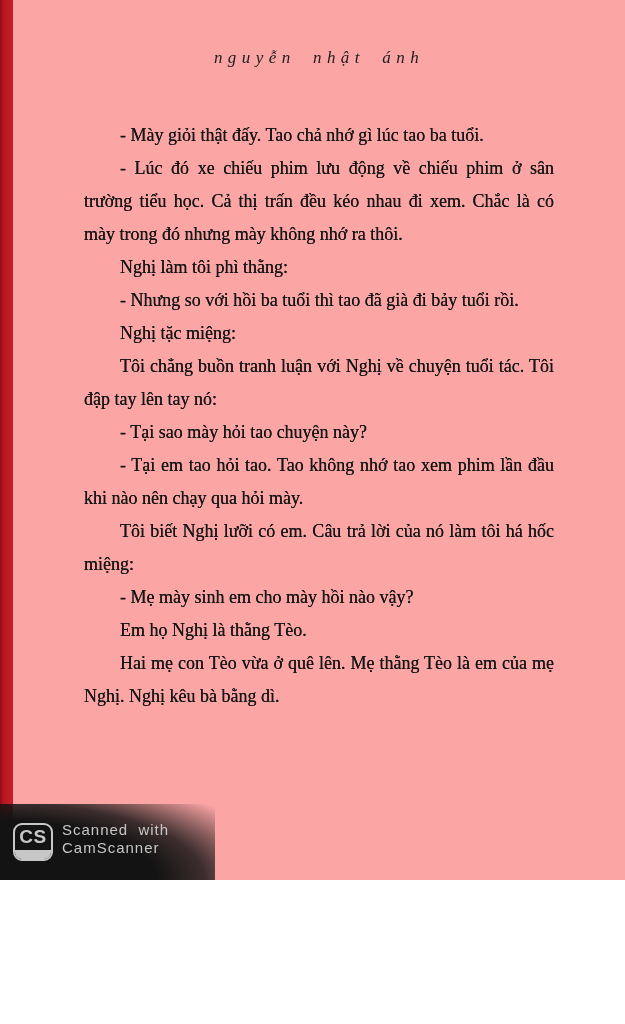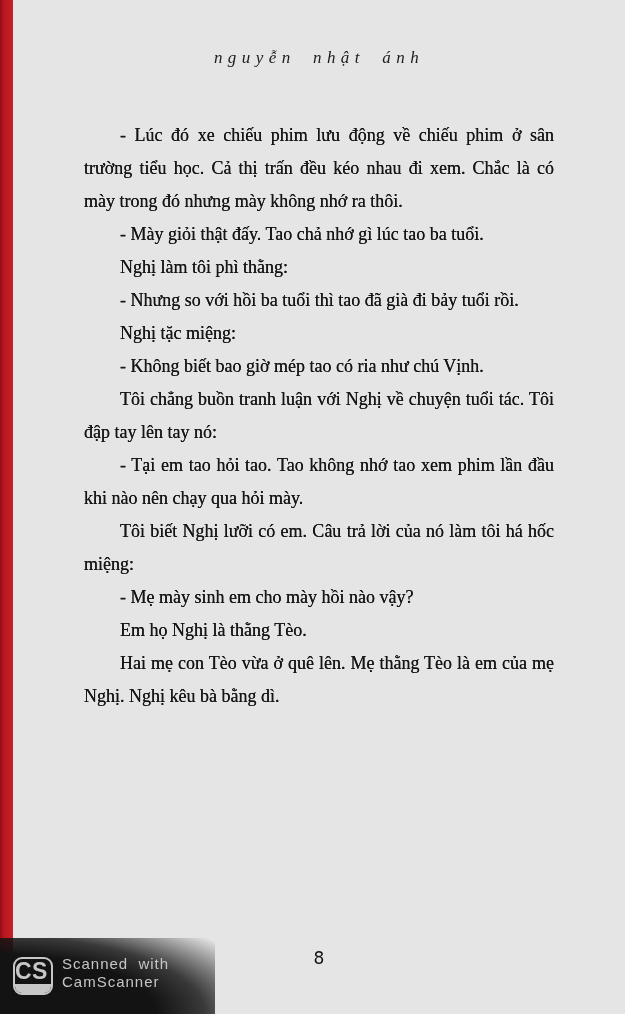--- a/index.html
+++ b/index.html
@@ -1,20 +1,20 @@
 <!DOCTYPE html>
 <html><head>
 <meta charset="utf-8">
 <style>
   html, body { margin: 0; padding: 0; background: #ffffff; }
   .page {
     position: relative;
     width: 625px;
-    height: 1014px;
-    background: #e5e5e5;
+    height: 880px;
+    background: #fca5a5;
     overflow: hidden;
     font-family: "Liberation Serif", serif;
   }
   
   .spine {
     position: absolute;
     left: 0; top: 0;
     width: 13px; height: 1024px;
     background: linear-gradient(to right, #8f0e14 0%, #b8171e 30%, #c6202a 100%);
     z-index: 1;
@@ -70,23 +70,24 @@
     position: absolute;
     left: 13px; top: 19px;
     width: 40px; height: 38px;
     box-sizing: border-box;
     border: 2.5px solid #c7c7c7;
     border-radius: 9px;
     overflow: hidden;
   }
   .csletters {
     display: block;
+    text-align: center;
     font-family: "Liberation Sans", sans-serif;
     font-weight: bold;
-    font-size: 23px;
+    font-size: 19px;
     line-height: 24px;
     color: #c7c7c7;
     letter-spacing: 0.5px;
   }
   .csbar {
     position: absolute;
     left: 0; right: 0; bottom: 0;
     height: 9px;
     background: #c7c7c7;
   }
@@ -104,27 +105,27 @@
 </head>
 <body>
 
 <div class="page">
 
   <div class="spine"></div>
 
   <div class="header">nguyễn nhật ánh</div>
 
   <div class="body">
+    <p>- Mày giỏi thật đấy. Tao chả nhớ gì lúc tao ba tuổi.</p>
     <p>- Lúc đó xe chiếu phim lưu động về chiếu phim ở sân trường tiểu học. Cả thị trấn đều kéo nhau đi xem. Chắc là có mày trong đó nhưng mày không nhớ ra thôi.</p>
-    <p>- Mày giỏi thật đấy. Tao chả nhớ gì lúc tao ba tuổi.</p>
     <p>Nghị làm tôi phì thằng:</p>
     <p>- Nhưng so với hồi ba tuổi thì tao đã già đi bảy tuổi rồi.</p>
     <p>Nghị tặc miệng:</p>
-    <p>- Không biết bao giờ mép tao có ria như chú Vịnh.</p>
     <p>Tôi chẳng buồn tranh luận với Nghị về chuyện tuổi tác. Tôi đập tay lên tay nó:</p>
+    <p>- Tại sao mày hỏi tao chuyện này?</p>
     <p>- Tại em tao hỏi tao. Tao không nhớ tao xem phim lần đầu khi nào nên chạy qua hỏi mày.</p>
     <p>Tôi biết Nghị lưỡi có em. Câu trả lời của nó làm tôi há hốc miệng:</p>
     <p>- Mẹ mày sinh em cho mày hồi nào vậy?</p>
     <p>Em họ Nghị là thằng Tèo.</p>
     <p>Hai mẹ con Tèo vừa ở quê lên. Mẹ thằng Tèo là em của mẹ Nghị. Nghị kêu bà bằng dì.</p>
   </div>
 
   <div class="pagenum">8</div>
 
   <div class="corner">

